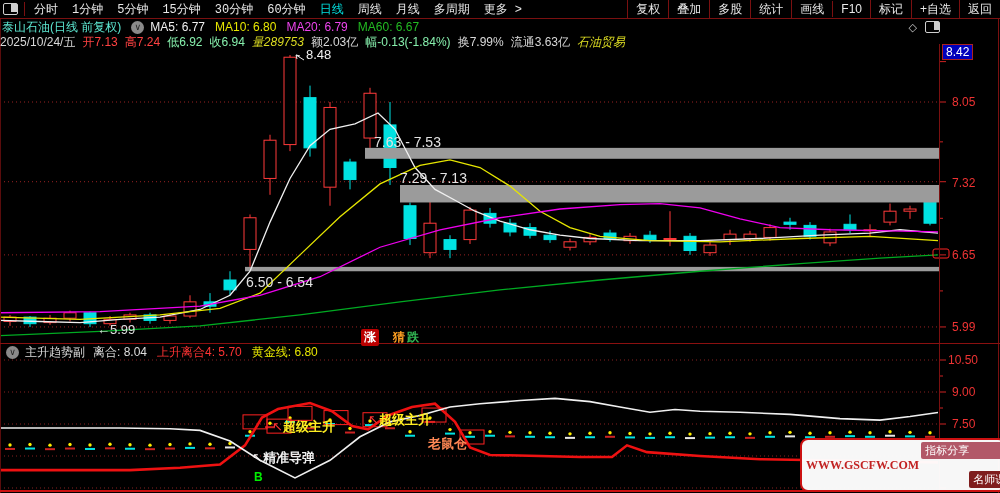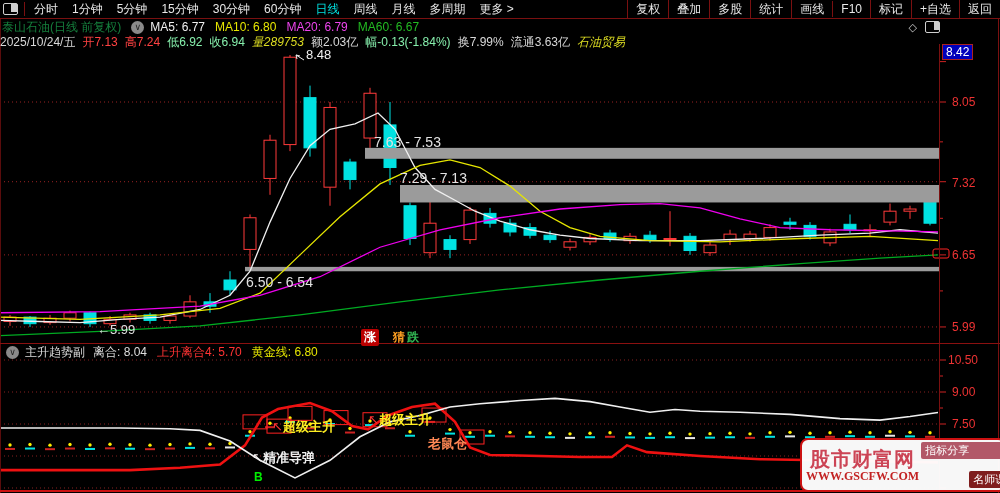--- a/index.html
+++ b/index.html
@@ -4,28 +4,28 @@
 <style>
   html,body{margin:0;padding:0;background:#000;}
   #app{position:relative;width:1000px;height:493px;background:#000;overflow:hidden;
        font-family:"Liberation Sans","DejaVu Sans",sans-serif;}
   
   .toolbar{position:absolute;left:0;top:0;width:1000px;height:18px;display:flex;align-items:center;
            font-size:12px;color:#e8e8e8;border-bottom:1px solid #7a1010;background:#000;z-index:8;}
   .win-icon{width:13px;height:10px;border:1px solid #cfcfcf;border-radius:2px;margin:0 4px 0 3px;position:relative;flex:none;}
   .win-icon::after{content:"";position:absolute;right:0;top:0;width:6px;height:8px;background:#cfcfcf;}
   .tbar-sep{width:1px;height:14px;background:#7a1010;margin:0 2px;flex:none;}
-  .tab{padding:1px 7px;cursor:default;white-space:nowrap;}
+  .tab{padding:1px 7px;cursor:default;white-space:nowrap;font-family:Liberation Mono, monospace;}
   .tab.active{color:#00e0e0;}
   .tbar-spacer{flex:1;}
   .rbtn{padding:1px 8px;border-left:1px solid #7a1010;white-space:nowrap;}
   
   .titlerow{position:absolute;left:0;top:19px;width:1000px;height:16px;display:flex;align-items:center;
             font-size:12px;z-index:8;}
-  .stock{color:#15803d;margin:0 4px 0 2px;white-space:nowrap;}
+  .stock{color:#5eead4;margin:0 4px 0 2px;white-space:nowrap;}
   .circ-icon{width:13px;height:13px;border-radius:50%;background:#8a8a8a;color:#222;font-size:9px;line-height:13px;
              text-align:center;margin:0 6px;flex:none;}
   .ma5{color:#f0f0f0;margin-right:10px;} .ma10{color:#e6e600;margin-right:10px;}
   .ma20{color:#ee44ee;margin-right:10px;} .ma60{color:#22bb22;margin-right:10px;}
   .title-spacer{flex:1;}
   .diamond-icon{color:#cccccc;font-size:11px;margin-right:8px;}
   .split-icon{width:13px;height:10px;border:1px solid #cfcfcf;border-radius:2px;position:relative;margin-right:60px;}
   .split-icon::after{content:"";position:absolute;right:0;top:0;width:5px;height:8px;background:#cfcfcf;}
   
   .inforow{position:absolute;left:0;top:35px;width:790px;height:14px;display:flex;align-items:center;
@@ -401,21 +401,20 @@
   <div class="ovl axis-label" style="left:952px;top:417px;">7.50</div>
 
   <div class="ann ann-yellow" style="left:272px;top:418px;"><span class="arrow-r">↖</span><span>超级主升</span></div>
   <div class="ann ann-yellow" style="left:368px;top:411px;"><span class="arrow-r">↖</span><span>超级主升</span></div>
   <div class="ann ann-white" style="left:252px;top:449px;"><span class="arrow-w">↖</span><span>精准导弹</span></div>
   <div class="ann ann-orange" style="left:428px;top:435px;"><span>老鼠仓</span></div>
   <div class="ann ann-green" style="left:254px;top:470px;"><span>B</span></div>
 
   <div class="watermark">
     <div class="wm-left">
-      <div class="wm-title">股市财富网</div>
       <div class="wm-url">WWW.GSCFW.COM</div>
     </div>
     <div class="wm-right">
       <span class="wm-badge1">指标分享</span>
       <span class="wm-badge2">名师课程</span>
     </div>
   </div>
 </div>
 
 </body></html>

